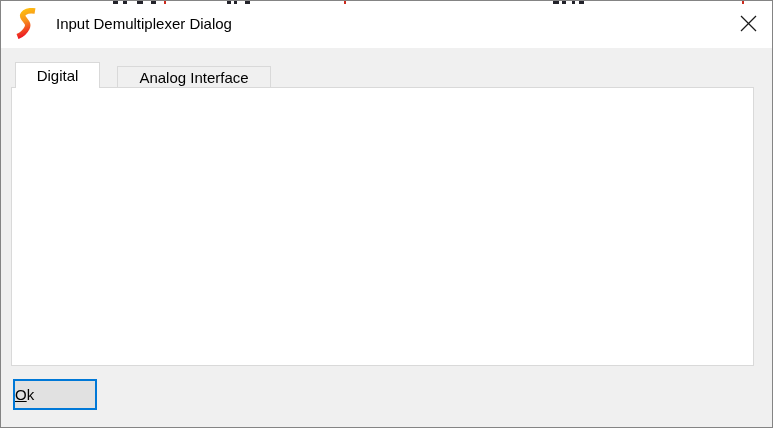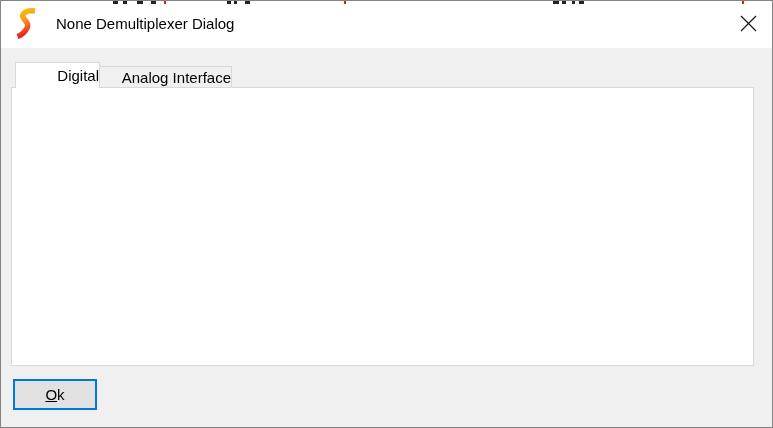--- a/index.html
+++ b/index.html
@@ -15,23 +15,23 @@
   }
   
   .titlebar{position:absolute;left:0;top:0;width:100%;height:47px;background:#ffffff;}
   .app-icon{position:absolute;left:12px;top:7px;width:26px;height:31px;}
   .title{position:absolute;left:55px;top:0;height:46px;line-height:46px;font-size:15px;color:#000;white-space:nowrap;}
   .close-btn{position:absolute;right:0;top:0;width:47px;height:45px;display:flex;align-items:center;justify-content:center;cursor:default;background:#ffffff;}
   
   .artifact{position:absolute;top:0;height:3px;background:#23232b;}
   .artifact.red{background:#cc2a1e;}
   
-  .tab{position:absolute;box-sizing:border-box;display:flex;align-items:center;justify-content:flex-end;border:1px solid #d9d9d9;border-bottom:none;}
+  .tab{position:absolute;box-sizing:border-box;display:flex;align-items:center;justify-content:center;border:1px solid #d9d9d9;border-bottom:none;}
   .tab-active{left:14px;top:61px;width:85px;height:26px;background:#ffffff;z-index:3;}
-  .tab-inactive{left:95px;top:65px;width:136px;height:22px;background:#f0f0f0;z-index:1;}
+  .tab-inactive{left:116px;top:65px;width:154px;height:22px;background:#f0f0f0;z-index:1;}
   
   .panel{position:absolute;left:10px;top:86px;width:743px;height:279px;box-sizing:border-box;background:#ffffff;border:1px solid #d9d9d9;z-index:2;}
   
   .groupbox{position:absolute;box-sizing:border-box;border:1px solid #d4d4d4;}
   .gb-label{position:absolute;top:-10px;left:10px;background:#ffffff;padding:0 4px;line-height:19px;white-space:nowrap;}
   .gb-io {left:28px;top:108px;width:355px;height:99px;}
   .gb-sel{left:28px;top:227px;width:355px;height:70px;}
   .gb-out{left:397px;top:108px;width:341px;height:185px;}
   .gb-oe {left:406px;top:143px;width:142px;height:137px;}
   .gb-dos{left:557px;top:143px;width:168px;height:137px;}
@@ -62,21 +62,21 @@
   .tri-up  {width:0;height:0;border-left:4px solid transparent;border-right:4px solid transparent;border-bottom:5px solid #111;}
   .tri-down{width:0;height:0;border-left:4px solid transparent;border-right:4px solid transparent;border-top:5px solid #111;}
   
   .radio-row{position:absolute;display:flex;align-items:center;gap:12px;white-space:nowrap;}
   .radio{width:18px;height:18px;box-sizing:border-box;border:1.5px solid #4a4a4a;border-radius:50%;background:#fff;display:flex;align-items:center;justify-content:center;flex:0 0 auto;}
   .radio .dot{width:8px;height:8px;border-radius:50%;background:#111;display:none;}
   .radio.checked .dot{display:block;}
   .col1{left:420px;} .col2{left:572px;}
   .r1{top:175px;} .r2{top:209px;} .r3{top:243px;}
   
-  .btn{position:absolute;box-sizing:border-box;background:#e1e1e1;display:flex;align-items:center;justify-content:center;cursor:default;}
+  .btn{position:absolute;box-sizing:border-box;background:#e1e1e1;display:flex;align-items:center;cursor:default;}
   .btn-ok{left:12px;top:378px;width:84px;height:31px;border:2px solid #0078d7;}
   .btn-cancel{left:110px;top:378px;width:75px;height:31px;border:1px solid #adadad;}
   .btn-label{display:block;}
   .btn-label::first-letter{text-decoration:underline;}
 </style>
 </head>
 <body>
 
 <div class="dialog">
 
@@ -84,21 +84,21 @@
     <svg class="app-icon" viewBox="0 0 26 31">
       <defs>
         <linearGradient id="lg" x1="0" y1="0" x2="0.25" y2="1">
           <stop offset="0" stop-color="#ffc20e"></stop>
           <stop offset="0.45" stop-color="#f7941d"></stop>
           <stop offset="1" stop-color="#ed1c24"></stop>
         </linearGradient>
       </defs>
       <path d="M22 3 C 13 1.5, 7.5 6, 10.5 10 C 13.5 14, 16 16, 14 20 C 12 24, 8.5 27, 4.5 28.5" fill="none" stroke="url(#lg)" stroke-width="5.5" stroke-linecap="butt"></path>
     </svg>
-    <div class="title">None Demultiplexer Dialog</div>
+    <div class="title">Input Demultiplexer Dialog</div>
     <div class="close-btn">
       <svg width="17" height="17" viewBox="0 0 17 17">
         <line x1="1" y1="1" x2="16" y2="16" stroke="#1a1a1a" stroke-width="1.2"></line>
         <line x1="16" y1="1" x2="1" y2="16" stroke="#1a1a1a" stroke-width="1.2"></line>
       </svg>
     </div>
   </div>
 
   <div>
     <span class="artifact" style="left:112px;width:5px;"></span>

